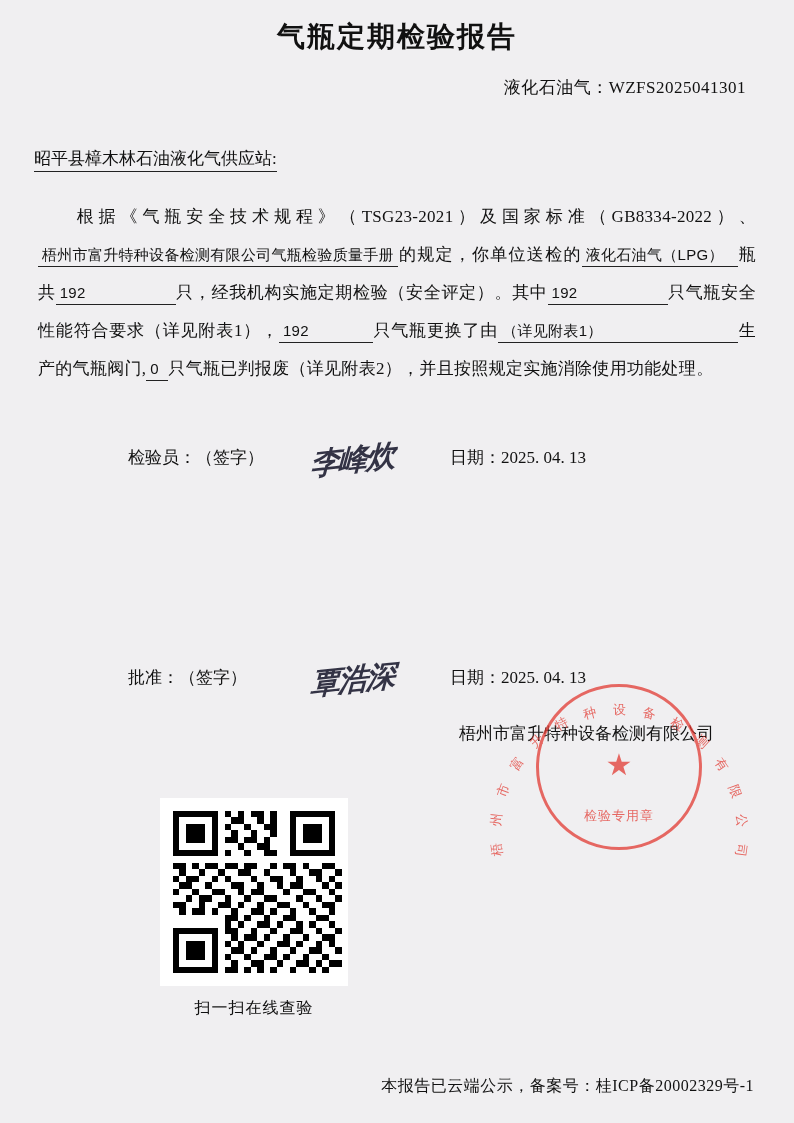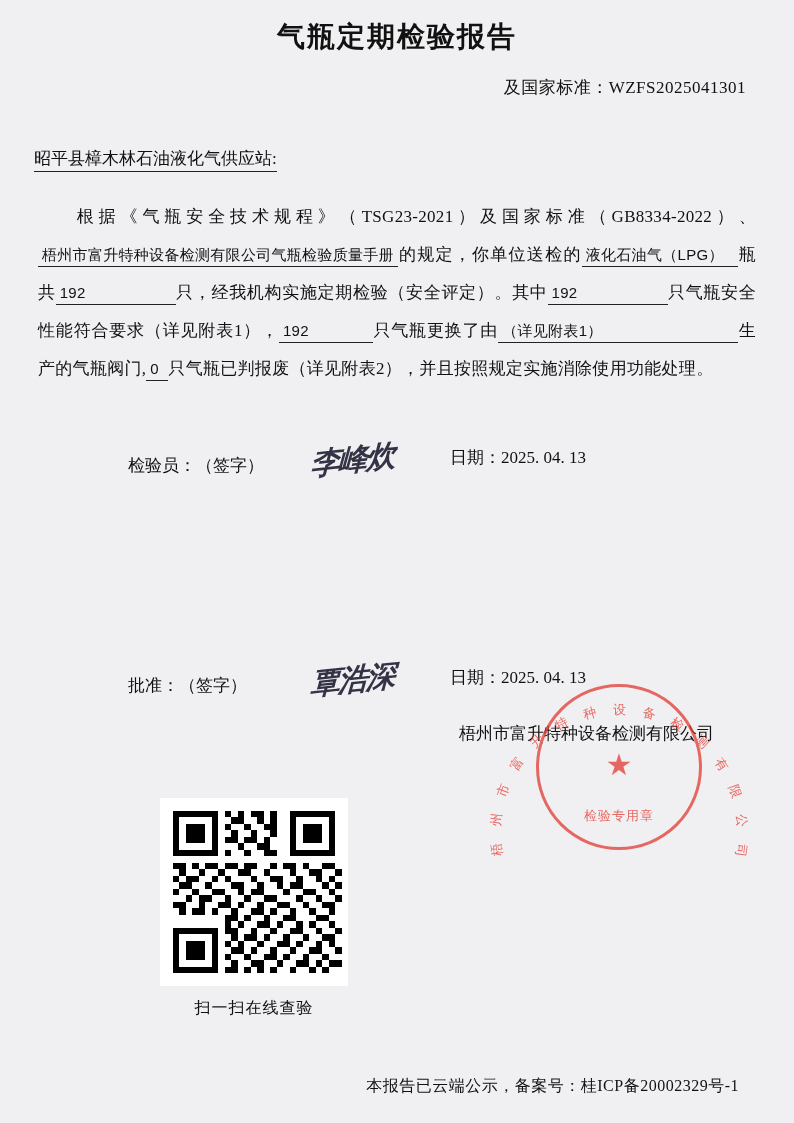--- a/index.html
+++ b/index.html
@@ -78,21 +78,21 @@
     height: 130px;
   }
   .sign-row {
     position: relative;
     font-size: 17px;
     height: 60px;
   }
   .sign-label {
     position: absolute;
     left: 90px;
-    top: 8px;
+    top: 0;
   }
   .sign-date {
     position: absolute;
     left: 412px;
     top: 0;
   }
   .signature {
     position: absolute;
     left: 272px;
     top: -6px;
@@ -175,35 +175,35 @@
     padding: 0;
     box-sizing: border-box;
   }
   .qr-caption {
     margin-top: 8px;
     font-size: 16px;
     letter-spacing: 1px;
   }
   .footer {
     position: absolute;
-    right: 55px;
+    right: 40px;
     bottom: 26px;
     font-size: 16px;
     letter-spacing: 0.5px;
   }
 </style>
 </head>
 <body>
 
 <div class="page">
 
   <div class="doc-title">气瓶定期检验报告</div>
 
   <div class="report-no">
-    <span>及国家标准：</span><span>WZFS2025041301</span>
+    <span>液化石油气：</span><span>WZFS2025041301</span>
   </div>
 
   <div style="margin-top:4px;">
     <span class="addressee">昭平县樟木林石油液化气供应站:</span>
   </div>
 
   <div class="body-text">
     <span class="indent"></span><span>根据《气瓶安全技术规程》（TSG23-2021）及国家标准（GB8334-2022）、</span><span class="fill w-long">梧州市富升特种设备检测有限公司气瓶检验质量手册</span><span>的规定，你单位送检的</span><span class="fill w-med">液化石油气（LPG）</span><span>瓶共</span><span class="fill w-num2">192</span><span>只，经我机构实施定期检验（安全评定）。其中</span><span class="fill w-num2">192</span><span>只气瓶安全性能符合要求（详见附表1），</span><span class="fill w-num">192</span><span>只气瓶更换了由</span><span class="fill w-valve">（详见附表1）</span><span>生产的气瓶阀门,</span><span class="fill w-tiny">0</span><span>只气瓶已判报废（详见附表2），并且按照规定实施消除使用功能处理。</span>
   </div>
 

